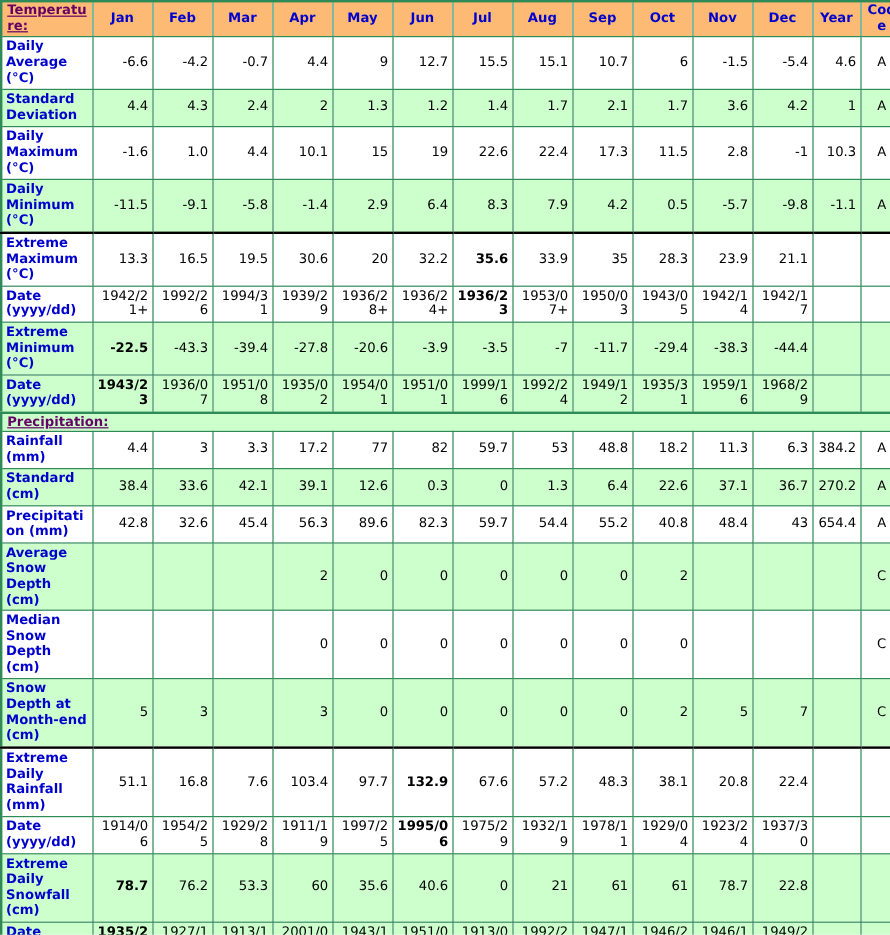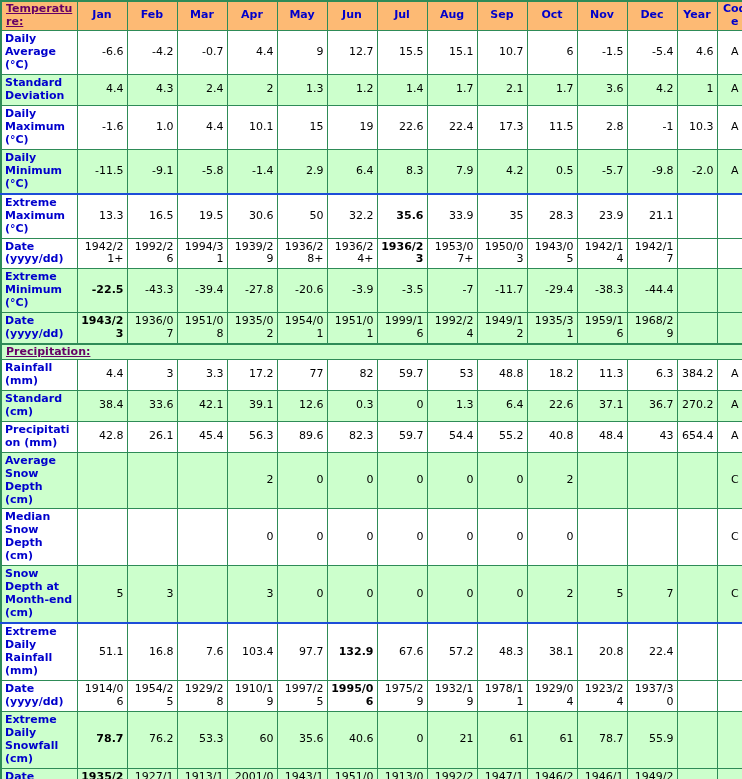--- a/index.html
+++ b/index.html
@@ -92,21 +92,21 @@
     text-align: center;
     padding-right: 3px;
   }
   td.val.bold { font-weight: bold; }
 
   
   tr.white td  { background: #ffffff; }
   tr.green td  { background: #ccffcc; }
 
   
-  tr.group-top td { border-top: 2px solid #1d4ed8; }
+  tr.group-top td { border-top: 2px solid #000000; }
 </style>
 </head>
 <body>
 
 <div id="climate-table-wrap">
   <table class="climate">
     <colgroup>
       <col class="c-label">
       <col class="c-mon">
         <col class="c-mon">
@@ -199,30 +199,30 @@
           <td class="val">-5.8</td>
           <td class="val">-1.4</td>
           <td class="val">2.9</td>
           <td class="val">6.4</td>
           <td class="val">8.3</td>
           <td class="val">7.9</td>
           <td class="val">4.2</td>
           <td class="val">0.5</td>
           <td class="val">-5.7</td>
           <td class="val">-9.8</td>
-          <td class="val">-2.0</td>
+          <td class="val">-1.1</td>
           <td class="val code">A</td>
         </tr>
         <tr class="white group-top">
           <td class="rowlabel">Extreme Maximum (°C)</td>
           <td class="val">13.3</td>
           <td class="val">16.5</td>
           <td class="val">19.5</td>
           <td class="val">30.6</td>
-          <td class="val">50</td>
+          <td class="val">20</td>
           <td class="val">32.2</td>
           <td class="val bold">35.6</td>
           <td class="val">33.9</td>
           <td class="val">35</td>
           <td class="val">28.3</td>
           <td class="val">23.9</td>
           <td class="val">21.1</td>
           <td class="val"></td>
           <td class="val code"></td>
         </tr>
@@ -310,21 +310,21 @@
           <td class="val">6.4</td>
           <td class="val">22.6</td>
           <td class="val">37.1</td>
           <td class="val">36.7</td>
           <td class="val">270.2</td>
           <td class="val code">A</td>
         </tr>
         <tr class="white">
           <td class="rowlabel">Precipitation (mm)</td>
           <td class="val">42.8</td>
-          <td class="val">26.1</td>
+          <td class="val">32.6</td>
           <td class="val">45.4</td>
           <td class="val">56.3</td>
           <td class="val">89.6</td>
           <td class="val">82.3</td>
           <td class="val">59.7</td>
           <td class="val">54.4</td>
           <td class="val">55.2</td>
           <td class="val">40.8</td>
           <td class="val">48.4</td>
           <td class="val">43</td>
@@ -397,21 +397,21 @@
           <td class="val">20.8</td>
           <td class="val">22.4</td>
           <td class="val"></td>
           <td class="val code"></td>
         </tr>
         <tr class="white">
           <td class="rowlabel">Date (yyyy/dd)</td>
           <td class="val">1914/06</td>
           <td class="val">1954/25</td>
           <td class="val">1929/28</td>
-          <td class="val">1910/19</td>
+          <td class="val">1911/19</td>
           <td class="val">1997/25</td>
           <td class="val bold">1995/06</td>
           <td class="val">1975/29</td>
           <td class="val">1932/19</td>
           <td class="val">1978/11</td>
           <td class="val">1929/04</td>
           <td class="val">1923/24</td>
           <td class="val">1937/30</td>
           <td class="val"></td>
           <td class="val code"></td>
@@ -422,21 +422,21 @@
           <td class="val">76.2</td>
           <td class="val">53.3</td>
           <td class="val">60</td>
           <td class="val">35.6</td>
           <td class="val">40.6</td>
           <td class="val">0</td>
           <td class="val">21</td>
           <td class="val">61</td>
           <td class="val">61</td>
           <td class="val">78.7</td>
-          <td class="val">55.9</td>
+          <td class="val">22.8</td>
           <td class="val"></td>
           <td class="val code"></td>
         </tr>
         <tr class="green">
           <td class="rowlabel">Date (yyyy/dd)</td>
           <td class="val bold">1935/22</td>
           <td class="val">1927/16</td>
           <td class="val">1913/18</td>
           <td class="val">2001/02</td>
           <td class="val">1943/10</td>

